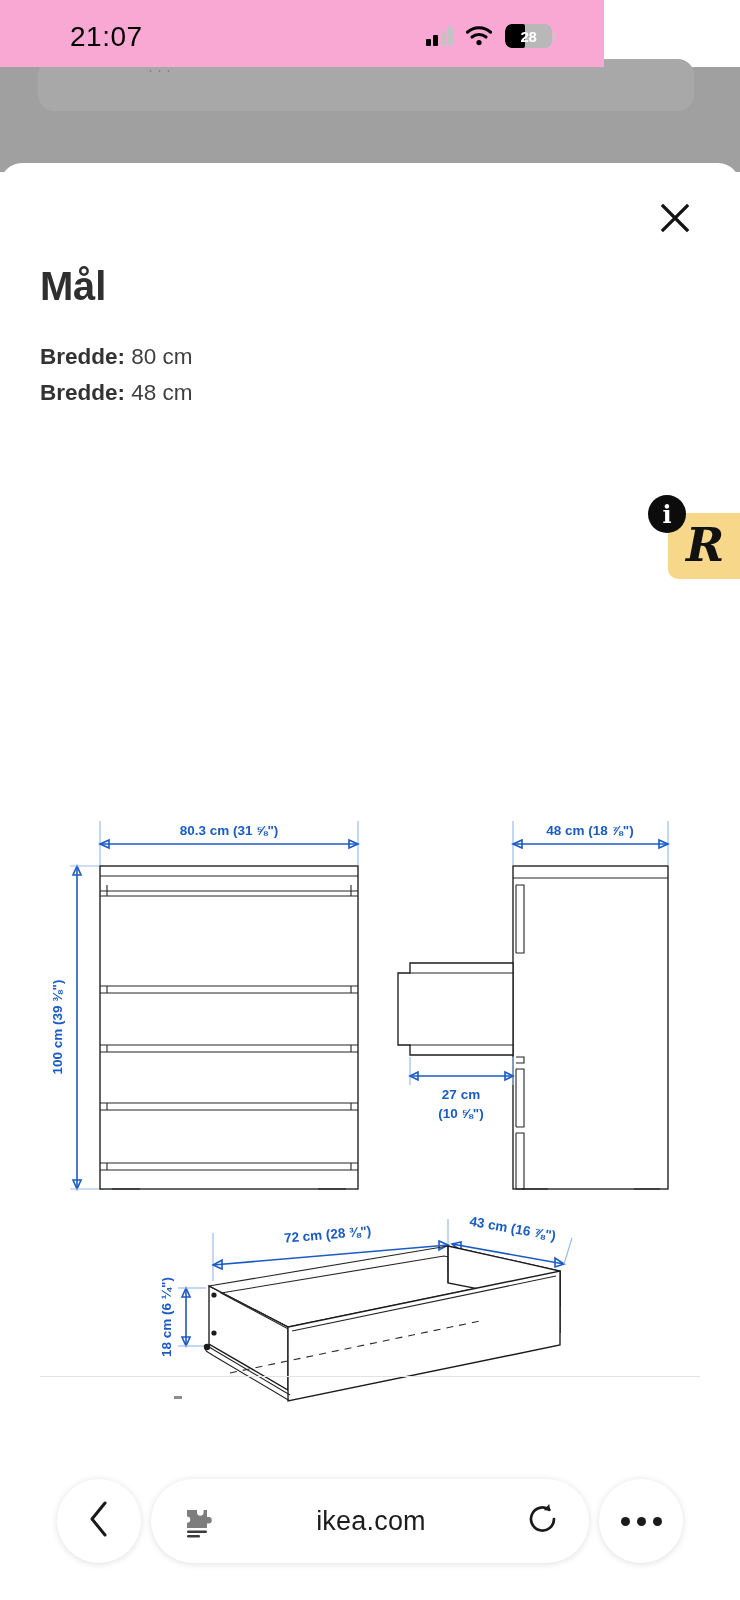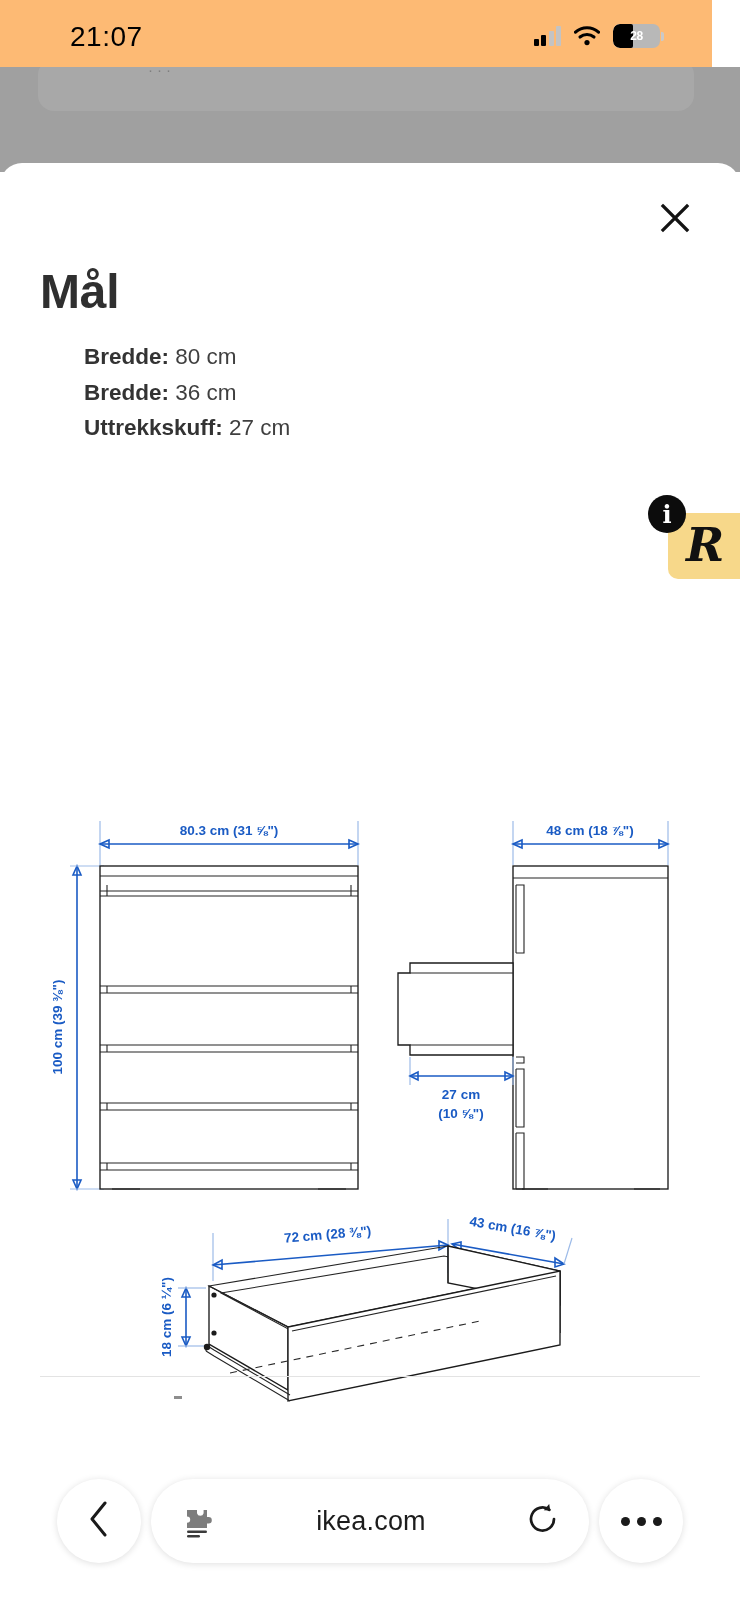--- a/index.html
+++ b/index.html
@@ -6,22 +6,22 @@
   html, body { width:740px; height:1600px; }
   body {
     font-family:"Liberation Sans", sans-serif;
     background:#ffffff;
     position:relative;
     overflow:hidden;
   }
 
   
   .statusbar{
-    position:absolute; top:0; left:0; width:712px; height:67px;
-    background:#fdba74; z-index:40;
+    position:absolute; top:0; left:0; width:604px; height:67px;
+    background:#f9a8d4; z-index:40;
   }
   .sb-time{
     position:absolute; left:70px; top:21px;
     font-size:28px; font-weight:400; color:#000; letter-spacing:.5px;
   }
   .sb-right{
     position:absolute; right:48px; top:24px;
     display:flex; align-items:center; gap:13px;
   }
   .sig{ display:flex; align-items:flex-end; gap:2.5px; height:20px; }
@@ -34,21 +34,21 @@
   .batt{
     position:relative; width:47px; height:24px;
     background:#b8b8b8; border-radius:7px; overflow:hidden;
   }
   .batt .fill{
     position:absolute; left:0; top:0; bottom:0; width:42%;
     background:#000; border-radius:7px 2px 2px 7px;
   }
   .batt .num{
     position:absolute; inset:0; display:flex; align-items:center; justify-content:center;
-    font-size:12px; font-weight:700; color:#ffffff; letter-spacing:-.3px;
+    font-size:15px; font-weight:700; color:#ffffff; letter-spacing:-.3px;
   }
   .batt-tip{
     width:3px; height:9px; background:#c9c9c9;
     border-radius:0 2px 2px 0; margin-left:1px;
   }
   .batt-wrap{ display:flex; align-items:center; }
 
   
   .backdrop{
     position:absolute; top:67px; left:0; width:740px; height:105px;
@@ -68,26 +68,26 @@
     position:absolute; left:0; top:163px; width:740px; height:1296px;
     background:#ffffff; border-radius:22px 22px 0 0; z-index:10;
   }
   .close-btn{
     position:absolute; right:42px; top:32px; width:46px; height:46px;
     display:flex; align-items:center; justify-content:center; cursor:pointer;
   }
 
   .sheet-title{
     position:absolute; left:40px; top:101px;
-    font-size:48px; font-weight:700; color:#2f2f2f; letter-spacing:-.2px;
+    font-size:40px; font-weight:700; color:#2f2f2f; letter-spacing:-.2px;
   }
 
   .specs{ position:absolute; left:40px; top:176px; width:620px; }
   .spec-row{
-    font-size:22.5px; color:#3b3b3b; line-height:35.7px; white-space:nowrap;margin-left:44px;
+    font-size:22.5px; color:#3b3b3b; line-height:35.7px; white-space:nowrap;
   }
   .spec-row .k{ font-weight:700; color:#333; }
   .spec-row .v{ font-weight:400; color:#3f3f3f; }
 
   
   .rbadge{
     position:absolute; right:0; top:513px; width:72px; height:66px;
     background:#f7d88a; border-radius:10px 0 0 10px; z-index:30;
     display:flex; align-items:center; justify-content:center;
   }
@@ -201,25 +201,21 @@
 
   <div class="sheet-title">Mål</div>
 
   <div class="specs">
     <div class="spec-row">
       <span class="k">Bredde:</span>
       <span class="v">80 cm</span>
     </div>
     <div class="spec-row">
       <span class="k">Bredde:</span>
-      <span class="v">36 cm</span>
-    </div>
-    <div class="spec-row">
-      <span class="k">Uttrekkskuff:</span>
-      <span class="v">27 cm</span>
+      <span class="v">48 cm</span>
     </div>
   </div>
 
   <div class="drawings">
     <svg width="740" height="790" viewBox="0 0 740 790">
 
       <g>
 
         <line class="extline" x1="100" y1="188" x2="100" y2="232"></line>
         <line class="extline" x1="358" y1="188" x2="358" y2="232"></line>

